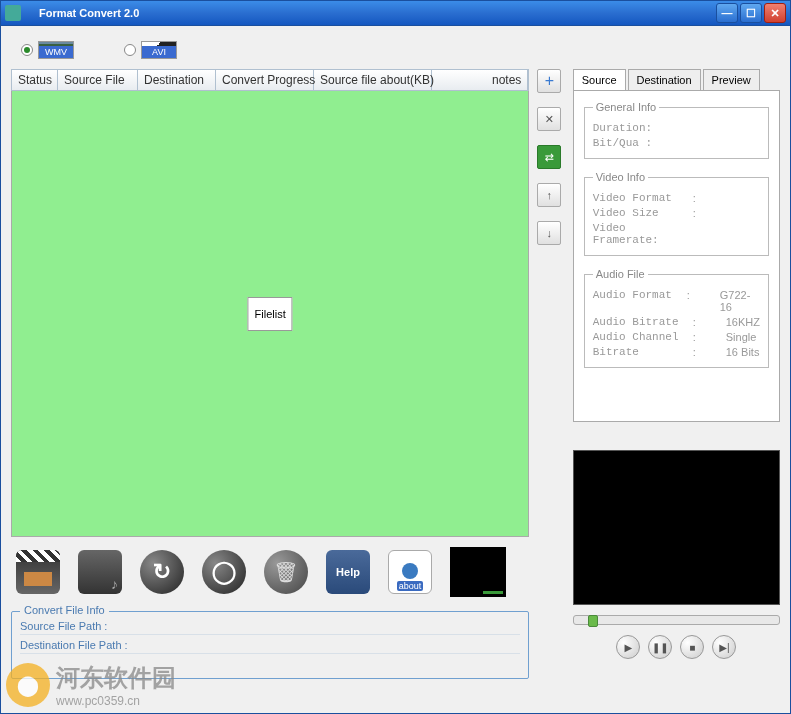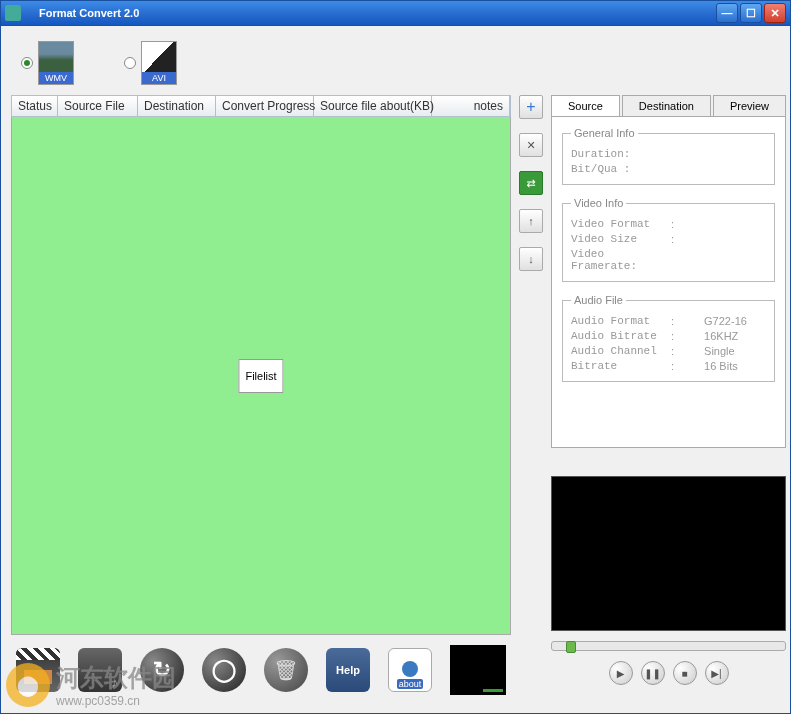--- a/index.html
+++ b/index.html
@@ -12,39 +12,39 @@
 .win-btn { width: 22px; height: 20px; border-radius: 3px; display: flex; align-items: center; justify-content: center; font-weight: bold; color: #fff; cursor: pointer; }
 .min-btn, .max-btn { background: linear-gradient(to bottom, #5fa8f0, #2a6ed0); border: 1px solid #1a4f9e; }
 .close-btn { background: linear-gradient(to bottom, #f08070, #d04030); border: 1px solid #a02010; }
 
 .app-body { background: #f0f0f0; height: 688px; padding: 10px; border: 1px solid #1a4f9e; border-top: none; }
 
 .format-row { display: flex; gap: 50px; padding: 5px 10px 10px 10px; }
 .format-opt { display: flex; align-items: center; gap: 5px; }
 .radio { width: 12px; height: 12px; border: 1px solid #888; border-radius: 50%; background: #fff; display: flex; align-items: center; justify-content: center; }
 .radio.checked::after { content: ''; width: 6px; height: 6px; background: #2a8a2a; border-radius: 50%; }
-.fmt-icon { width: 36px; height: 44px; border: 1px solid #999; background: #fff; position: relative; display: flex; flex-direction: column; justify-content: center; }
+.fmt-icon { width: 36px; height: 18px; border: 1px solid #999; background: #fff; position: relative; display: flex; flex-direction: column; justify-content: center; }
 .fmt-wmv-img { flex: 1; background: linear-gradient(to bottom, #6a8aa0 40%, #3a6040 60%); }
 .fmt-avi-img { flex: 1; background: linear-gradient(135deg, #fff 50%, #222 50%); }
 .fmt-label { background: #3a6ad0; color: #fff; font-size: 9px; text-align: center; padding: 1px; }
 
 .main-area { display: flex; gap: 8px; height: 610px; }
 .left-col { width: 530px; display: flex; flex-direction: column; }
 .table-header { display: flex; background: linear-gradient(to bottom, #fff, #e8ecf0); border: 1px solid #b0c0d0; }
 .th { padding: 3px 6px; border-right: 1px solid #b0c0d0; color: #333; font-size: 12px; white-space: nowrap; }
 .file-panel { flex: 1; background: #90ee90; border: 1px solid #aaa; border-top: none; position: relative; height: 400px; }
 .filelist-tip { position: absolute; top: 50%; left: 50%; transform: translate(-50%, -50%); background: #fff; border: 1px solid #999; padding: 10px 6px; }
 
 .mid-col { width: 28px; padding-top: 0; }
 .side-btn { width: 24px; height: 24px; border: 1px solid #aaa; background: linear-gradient(to bottom, #fff, #e0e0e0); margin-bottom: 14px; display: flex; align-items: center; justify-content: center; color: #555; cursor: pointer; border-radius: 2px; }
 .side-btn.green { background: #3a9a3a; color: #fff; border-color: #2a7a2a; }
 
 .right-col { flex: 1; display: flex; flex-direction: column; }
 .tabs { display: flex; gap: 2px; }
-.tab { padding: 4px 16px; border: 1px solid #aaa; background: #eee; cursor: pointer; border-bottom: none; }
+.tab { padding: 4px 8px; border: 1px solid #aaa; background: #eee; cursor: pointer; border-bottom: none; }
 .tab.active { background: #fff; }
 .info-pane { border: 1px solid #aaa; background: #fff; padding: 10px; height: 332px; }
 fieldset { border: 1px solid #bbb; margin-bottom: 12px; padding: 6px 8px; }
 legend { color: #888; font-size: 11px; padding: 0 3px; }
 .info-row { display: flex; color: #999; margin: 3px 0; font-size: 11px; }
 .info-label { width: 100px; font-family: Liberation Mono, monospace; }
 .info-val { color: #999; }
 
 .preview-box { height: 155px; background: #000; border: 1px solid #555; margin-top: 28px; }
 .slider-track { height: 10px; border: 1px solid #aaa; background: #e8e8e8; margin: 10px 0; border-radius: 3px; position: relative; }
@@ -137,20 +137,25 @@
             <span class="glyph" style="color:#ddd;font-size:20px">🗑</span>
           </div>
         <div class="tool-btn tool-help">Help</div>
         <div class="tool-btn tool-about">
           <div class="tool-about-circle"></div>
           <div class="tool-about-lbl">about</div>
         </div>
         <div class="tool-btn tool-black"></div>
       </div>
 
+      <div class="convert-info">
+        <span class="convert-info-title">Convert File Info</span>
+        <span class="path-label">Source File Path :</span>
+        <span class="path-label">Destination File Path :</span>
+      </div>
     </div>
 
     <div class="mid-col">
       <div class="side-btn" style="color:#3a7ad0;font-size:16px">+</div>
       <div class="side-btn">✕</div>
       <div class="side-btn green">⇄</div>
       <div class="side-btn">↑</div>
       <div class="side-btn">↓</div>
     </div>
 

